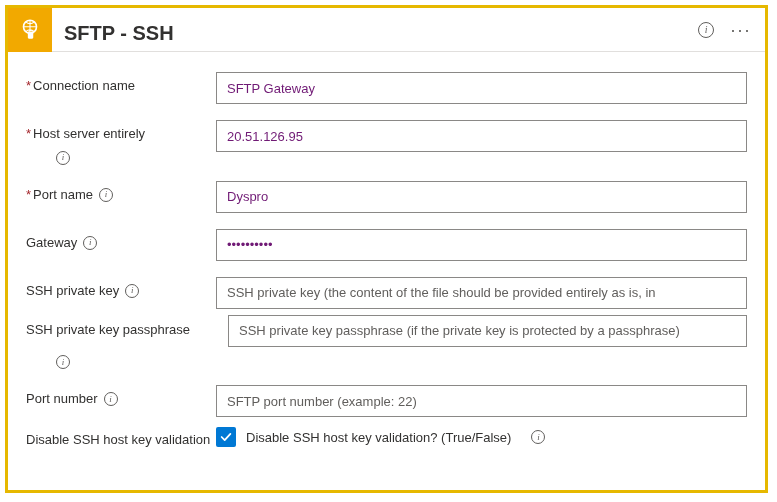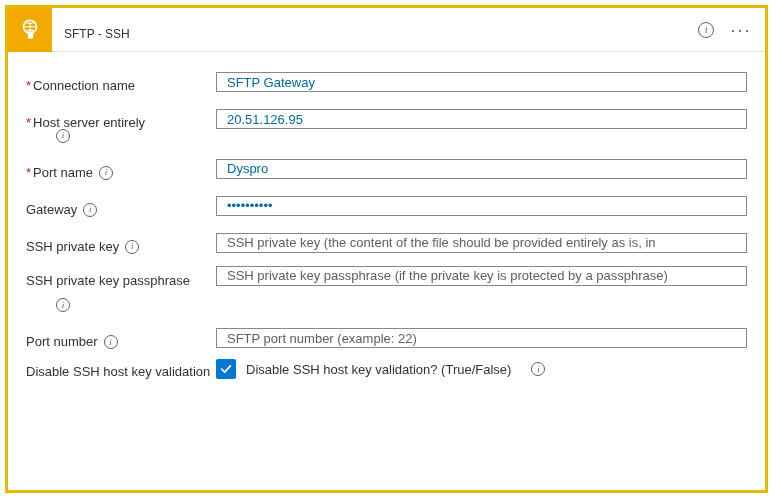--- a/index.html
+++ b/index.html
@@ -35,22 +35,22 @@
       width: 44px;
       height: 44px;
       background: #f2a900;
       display: flex;
       align-items: center;
       justify-content: center;
       flex-shrink: 0;
     }
     .header-title {
       flex: 1;
-      font-size: 12px;
-      font-weight: 400;
+      font-size: 20px;
+      font-weight: 700;
       color: #323130;
       padding-left: 12px;
       margin-top: 8px;
     }
     .header-icons {
       display: flex;
       align-items: center;
       gap: 10px;
     }
     .info-circle {
@@ -108,26 +108,26 @@
     }
     .req {
       color: #a4262c;
       margin-right: 2px;
     }
     .input-col {
       flex: 1;
     }
     .text-input {
       width: 100%;
-      height: 20px;
+      height: 32px;
       border: 1px solid #8a8886;
       padding: 0 10px;
       font-size: 13px;
       font-family: inherit;
-      color: #0369a1;
+      color: #701a75;
       outline: none;
     }
     .text-input::placeholder {
       color: #605e5c;
     }
     .sub-info-row {
       padding-left: 30px;
       margin-top: -10px;
       margin-bottom: 16px;
     }
@@ -226,21 +226,21 @@
     <div class="row tight">
       <div class="label-col">
         <span>SSH private key</span>
         <span class="info-circle small">i</span>
       </div>
       <div class="input-col">
         <input type="text" class="text-input" placeholder="SSH private key (the content of the file should be provided entirely as is, in" style="">
       </div>
     </div>
 
-    <div class="row tight" style="margin-top:12px;">
+    <div class="row tight" style="margin-top:6px;gap:12px;">
       <div class="label-col multiline">
         <span>SSH private key passphrase</span>
       </div>
       <div class="input-col">
         <input type="text" class="text-input" placeholder="SSH private key passphrase (if the private key is protected by a passphrase)" style="">
       </div>
     </div>
     <div class="sub-info-row" style="margin-top:2px;">
       <span class="info-circle small">i</span>
     </div>

